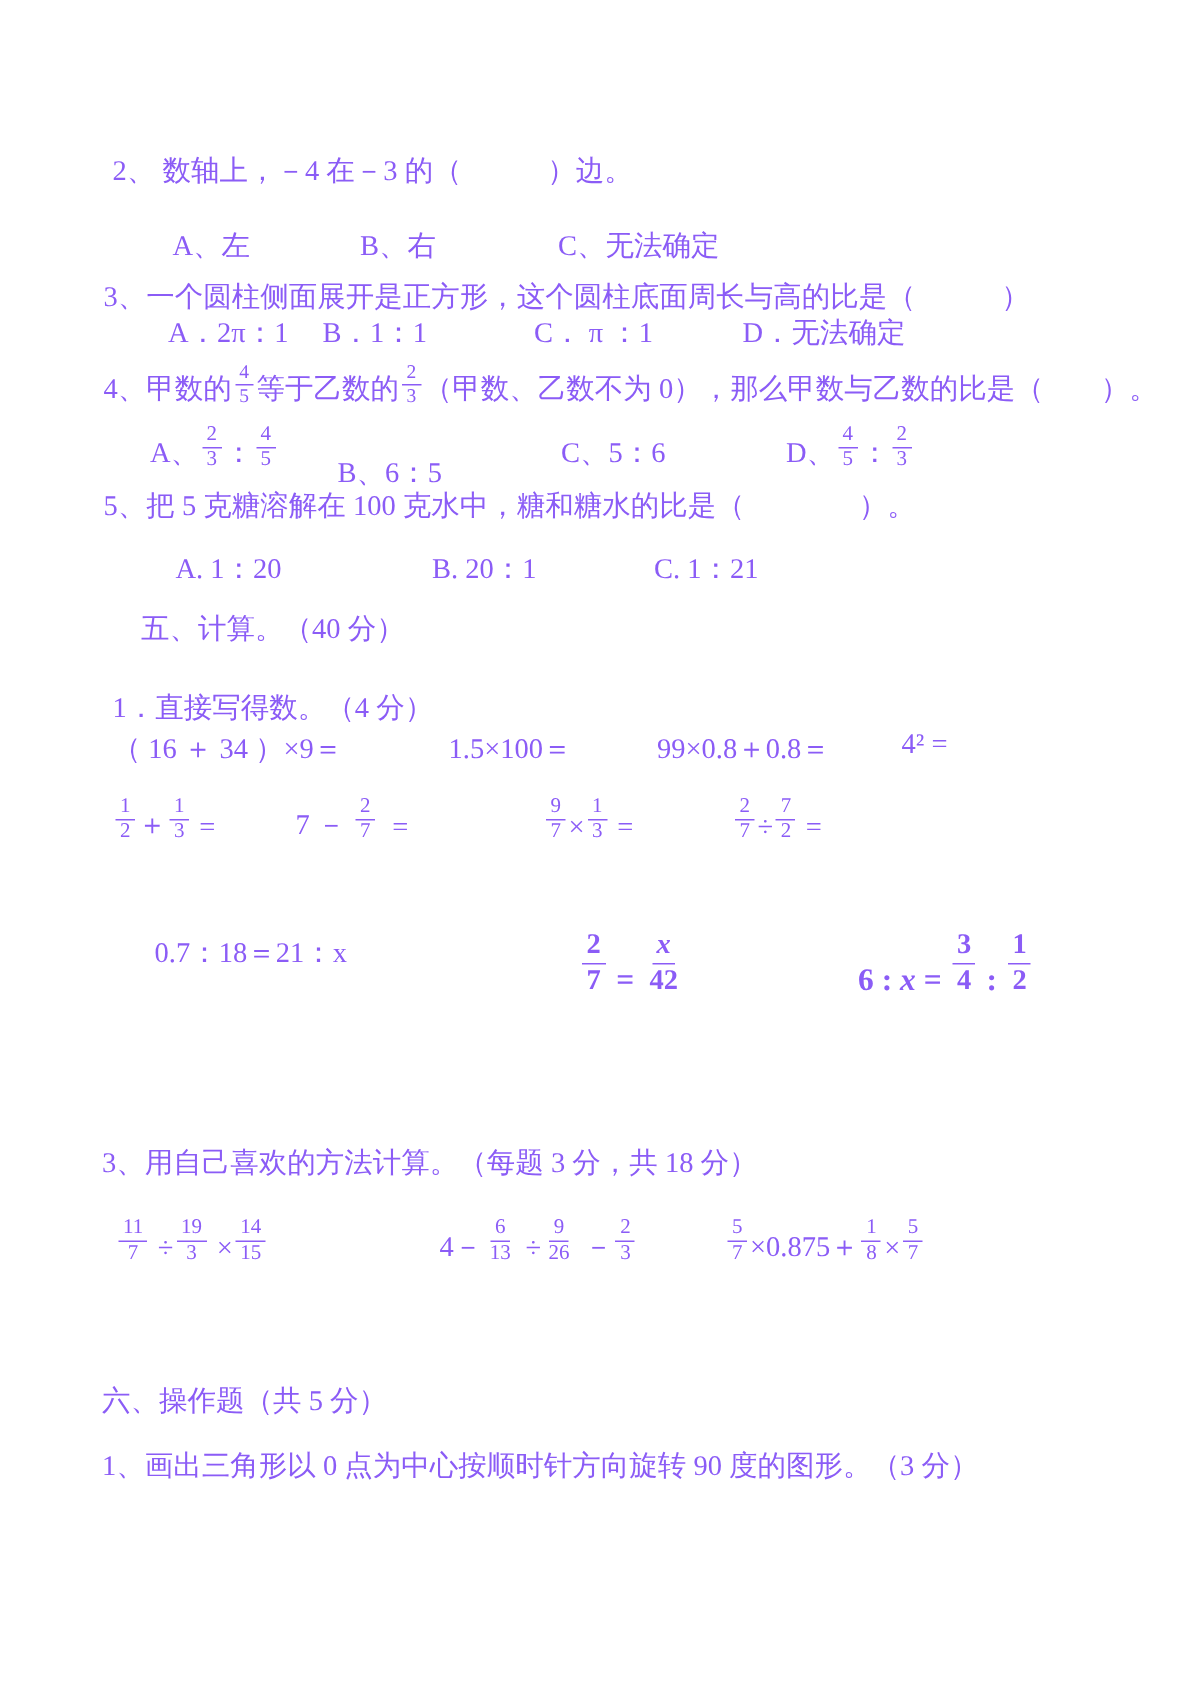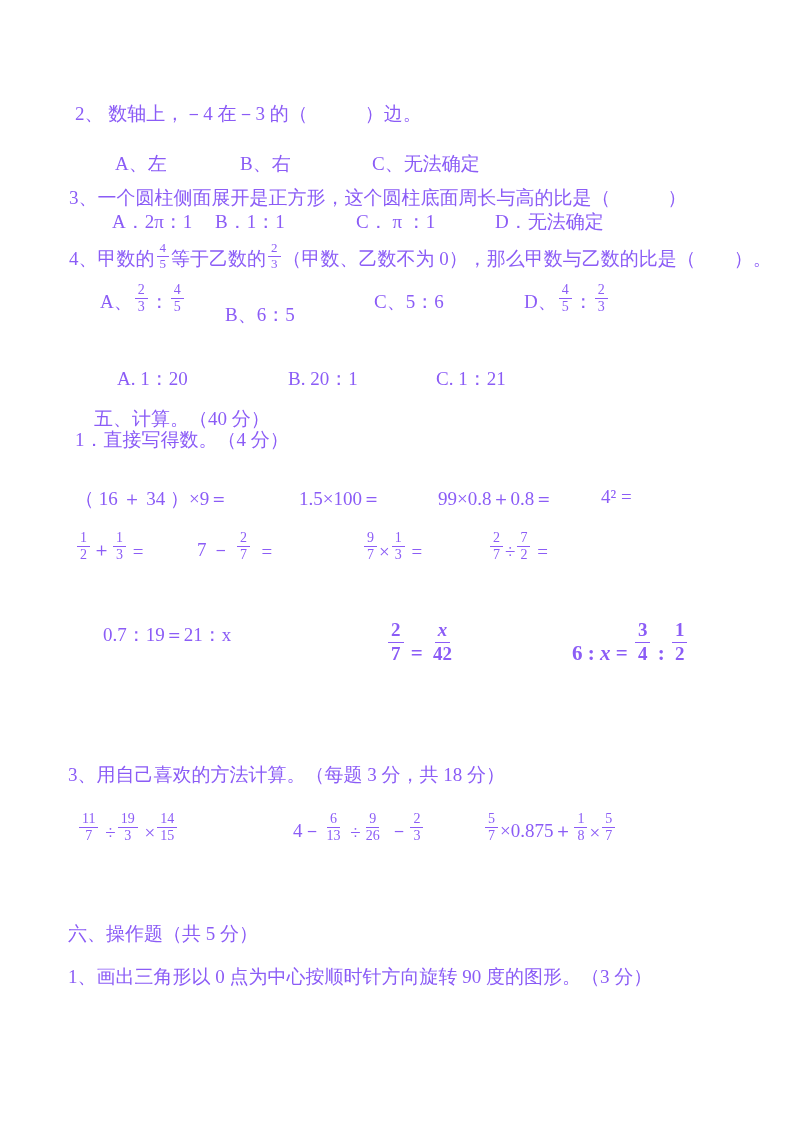--- a/index.html
+++ b/index.html
@@ -58,26 +58,27 @@
   </div>
   <div class="flexline" style="left:225px;top:284px;height:44px">B、6：5</div>
   <div class="flexline" style="left:374px;top:271px;height:44px">C、5：6</div>
   <div class="flexline" style="left:524px;top:271px;height:44px">
     <span class="tok">D、</span>
     <span class="frac"><span class="num">4</span><span class="den">5</span></span>
     <span class="tok">：</span>
     <span class="frac"><span class="num">2</span><span class="den">3</span></span>
   </div>
 
+  <div class="line" style="left:69px;top:324px">5、把 5 克糖溶解在 100 克水中，糖和糖水的比是（　　　　）。</div>
   <div class="line" style="left:117px;top:366px">A. 1：20</div>
   <div class="line" style="left:288px;top:366px">B. 20：1</div>
   <div class="line" style="left:436px;top:366px">C. 1：21</div>
 
   <div class="line" style="left:94px;top:406px">五、计算。（40 分）</div>
-  <div class="line" style="left:75px;top:427px">1．直接写得数。（4 分）</div>
+  <div class="line" style="left:75px;top:459px">1．直接写得数。（4 分）</div>
 
   <div class="line" style="left:75px;top:486px">（ 16 ＋ 34 ）×9＝</div>
   <div class="line" style="left:299px;top:486px">1.5×100＝</div>
   <div class="line" style="left:438px;top:486px">99×0.8＋0.8＝</div>
   <div class="line" style="left:601px;top:486px">4² =</div>
 
   <div class="flexline" style="left:75px;top:519px;height:44px">
     <span class="frac"><span class="num">1</span><span class="den">2</span></span>
     <span class="tok">＋</span>
     <span class="frac"><span class="num">1</span><span class="den">3</span></span>
@@ -94,21 +95,21 @@
     <span class="frac"><span class="num">1</span><span class="den">3</span></span>
     <span class="tok"> =</span>
   </div>
   <div class="flexline" style="left:488px;top:519px;height:44px">
     <span class="frac"><span class="num">2</span><span class="den">7</span></span>
     <span class="tok">÷</span>
     <span class="frac"><span class="num">7</span><span class="den">2</span></span>
     <span class="tok"> =</span>
   </div>
 
-  <div class="line" style="left:103px;top:622px">0.7：19＝21：x</div>
+  <div class="line" style="left:103px;top:622px">0.7：18＝21：x</div>
   <div class="flexline big" style="left:386px;top:600px;height:66px">
     <span class="frac"><span class="num">2</span><span class="den">7</span></span>
     <span class="tok"> = </span>
     <span class="frac"><span class="num it">x</span><span class="den">42</span></span>
   </div>
   <div class="flexline big" style="left:572px;top:600px;height:66px">
     <span class="tok">6 : </span>
     <span class="tok it">x</span>
     <span class="tok"> = </span>
     <span class="frac"><span class="num">3</span><span class="den">4</span></span>

